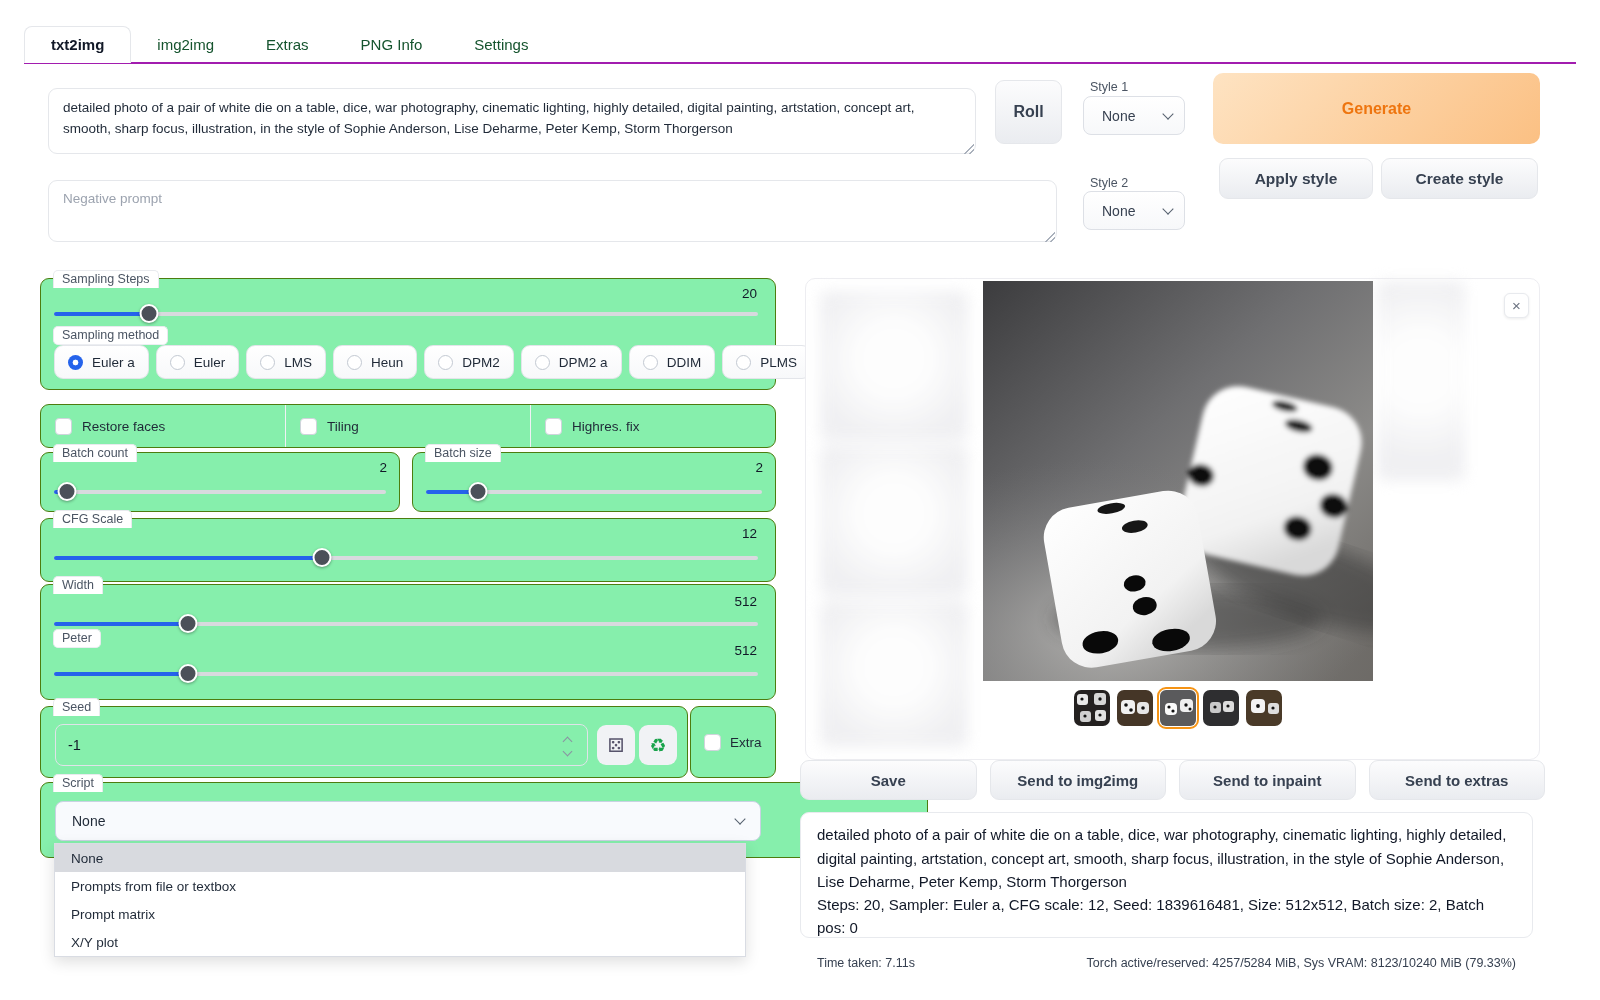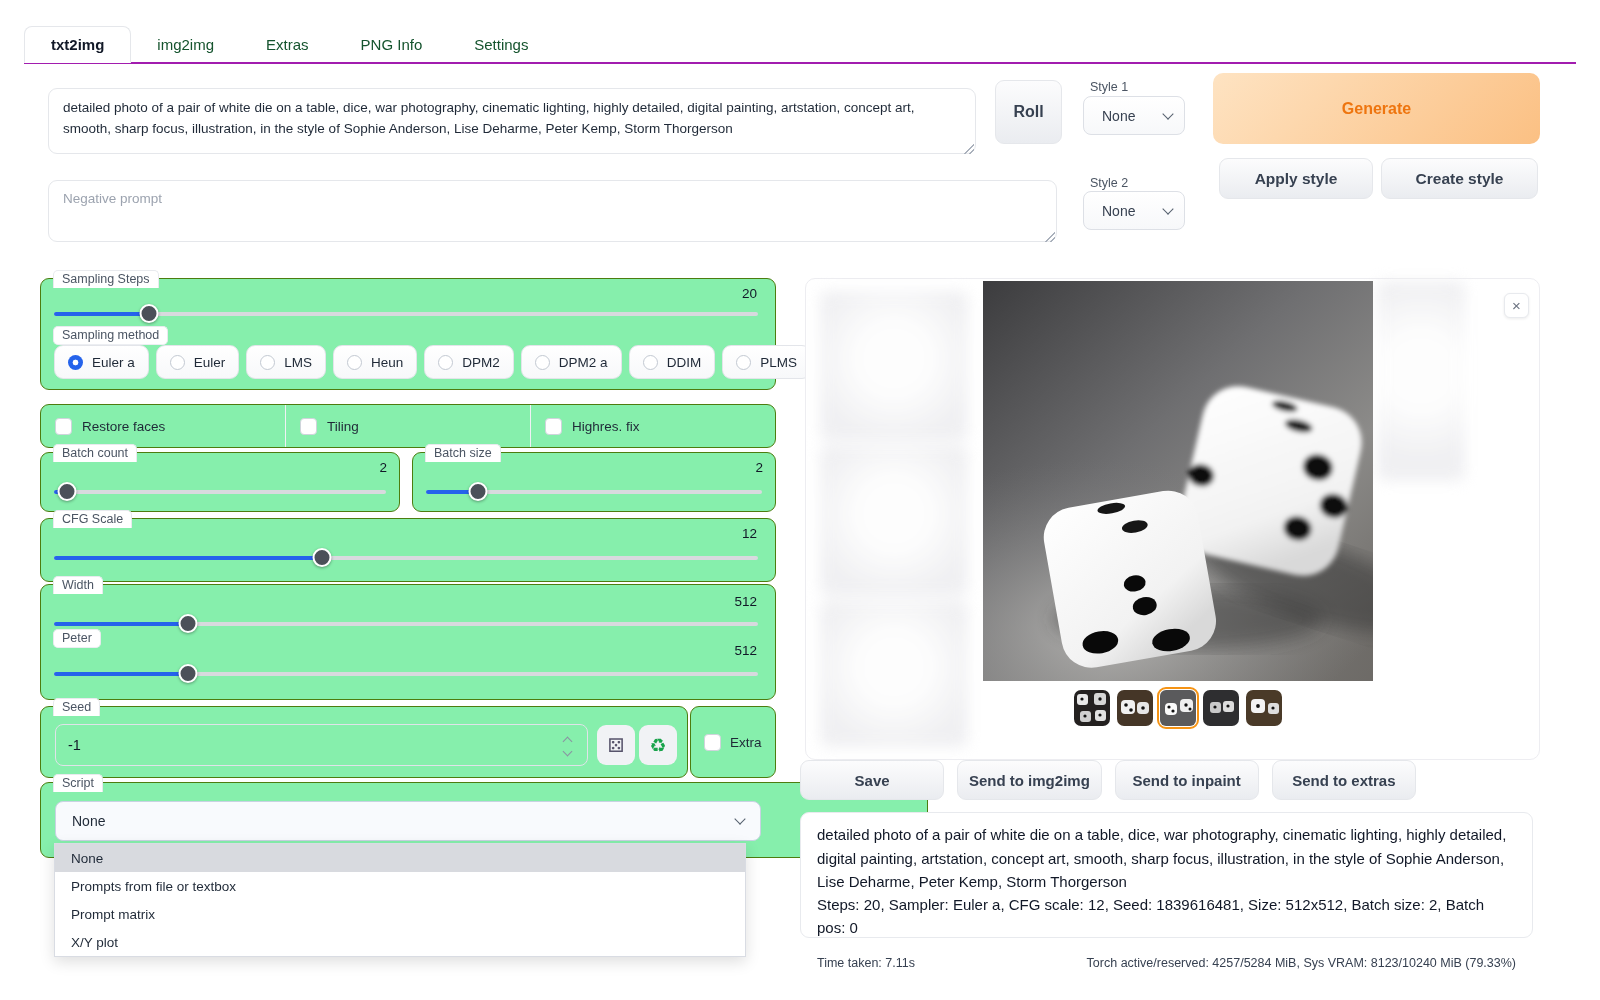--- a/index.html
+++ b/index.html
@@ -68,21 +68,21 @@
   .ghost{position:absolute;filter:blur(7px);opacity:.75}
   .ghost .blob{background:radial-gradient(circle at 50% 45%,#fdfdfd 0 30%,#ebebee 75%);border-radius:8px}
   #main-image{position:absolute;left:177px;top:2px;width:390px;height:400px}
   #close-btn{position:absolute;left:698px;top:14px;width:25px;height:25px;background:#fff;border:1px solid #e8eaee;border-radius:6px;box-shadow:0 1px 3px rgba(0,0,0,.08);display:flex;align-items:center;justify-content:center;color:#6b7280;font-size:15px;cursor:pointer;z-index:5}
   #thumbs{position:absolute;left:268px;top:411px;display:flex;gap:7px;align-items:center}
   .thumb{width:36px;height:36px;border-radius:7px;overflow:hidden;cursor:pointer;flex:none}
   .thumb svg{display:block}
   .thumb.selected{outline:2.5px solid #f59314;outline-offset:1px;border-radius:6px}
 
   
-  #out-buttons{position:absolute;left:800px;top:760px;width:616px;display:flex;gap:13px}
+  #out-buttons{position:absolute;left:800px;top:760px;width:745px;display:flex;gap:13px}
   #out-buttons .btn{flex:1;height:40px;font-size:15px}
   #result-panel{position:absolute;left:800px;top:812px;width:733px;height:126px;border:1px solid #e8eaee;border-radius:9px;background:#fff;padding:10px 16px 8px}
   #result-prompt{font-size:15px;line-height:1.58;color:#111827}
   #result-params{font-size:15px;line-height:1.5;color:#111827}
   #result-footer{display:flex;justify-content:space-between;margin-top:17px;font-size:12.5px;color:#374151}
 </style>
 </head>
 <body>
 
 <div id="app">

